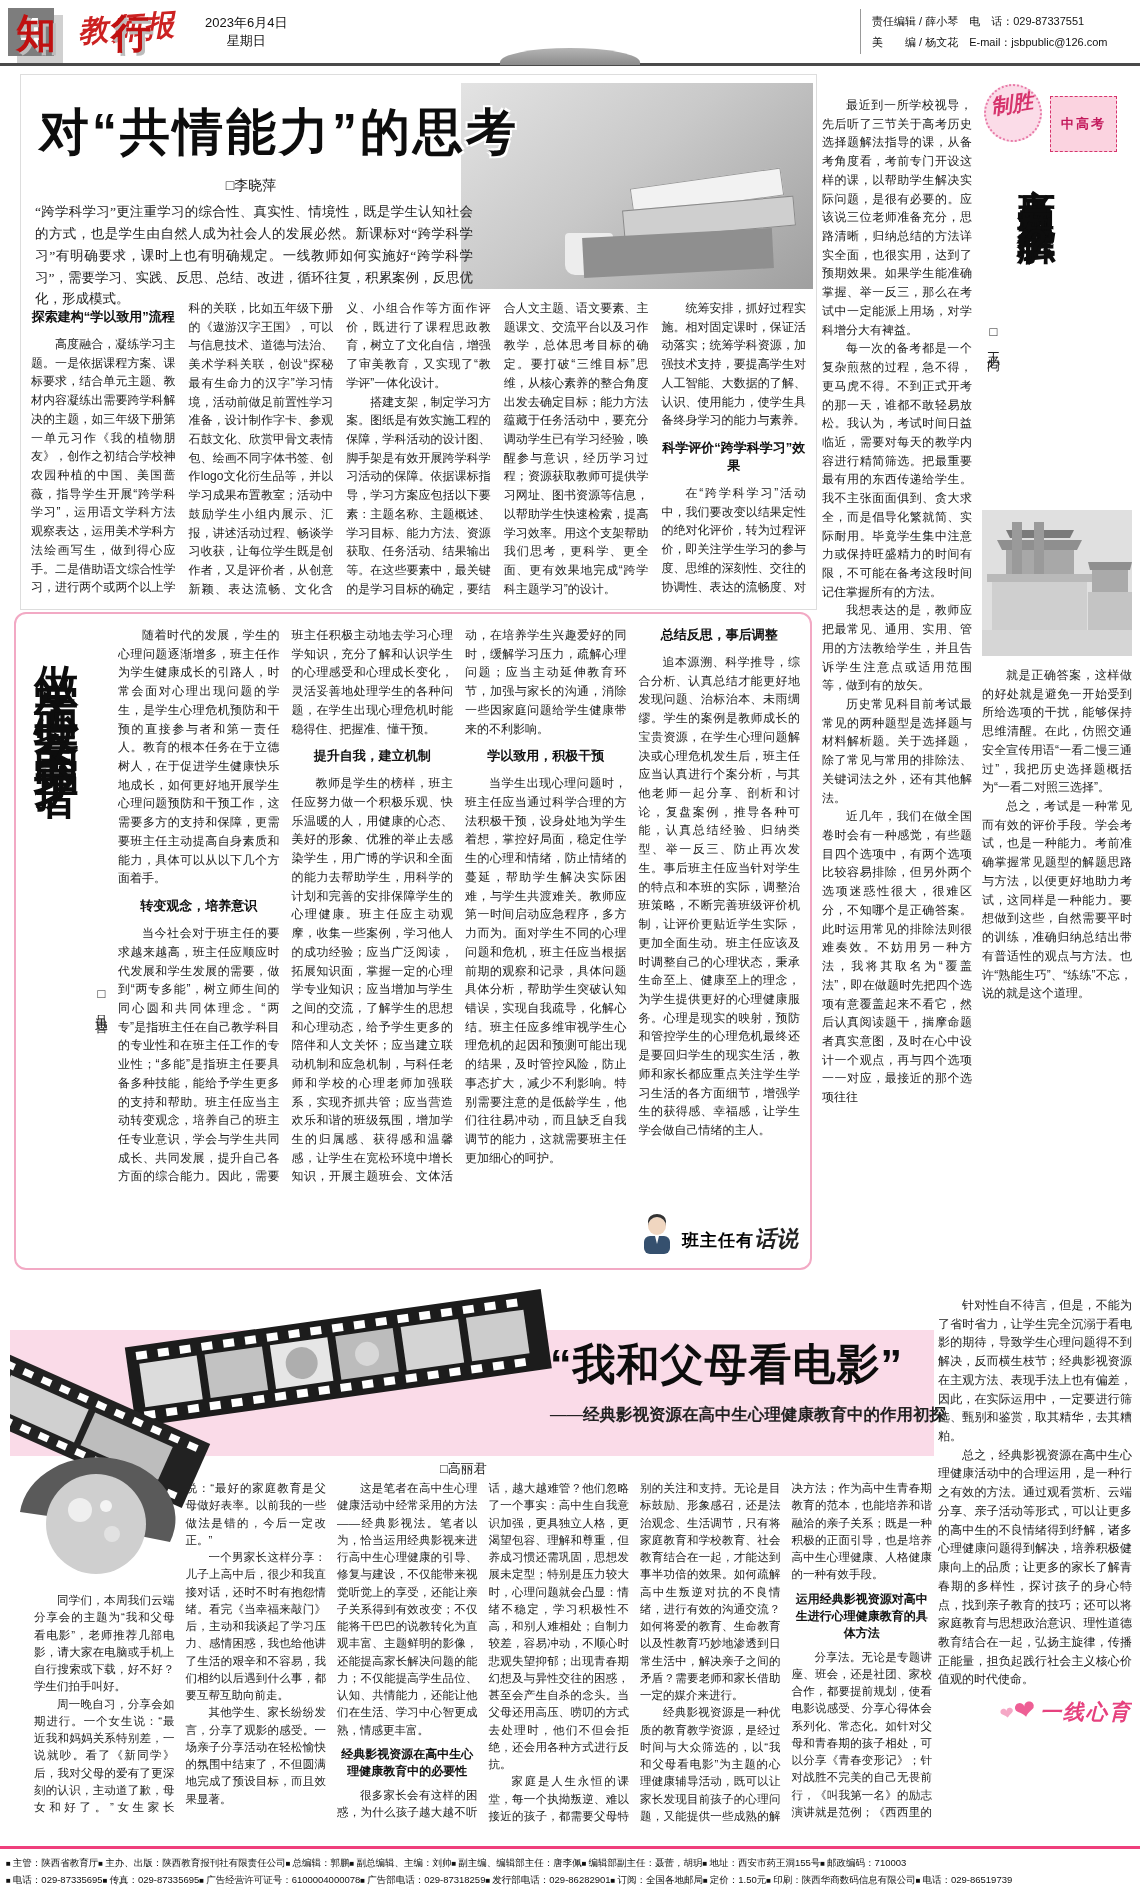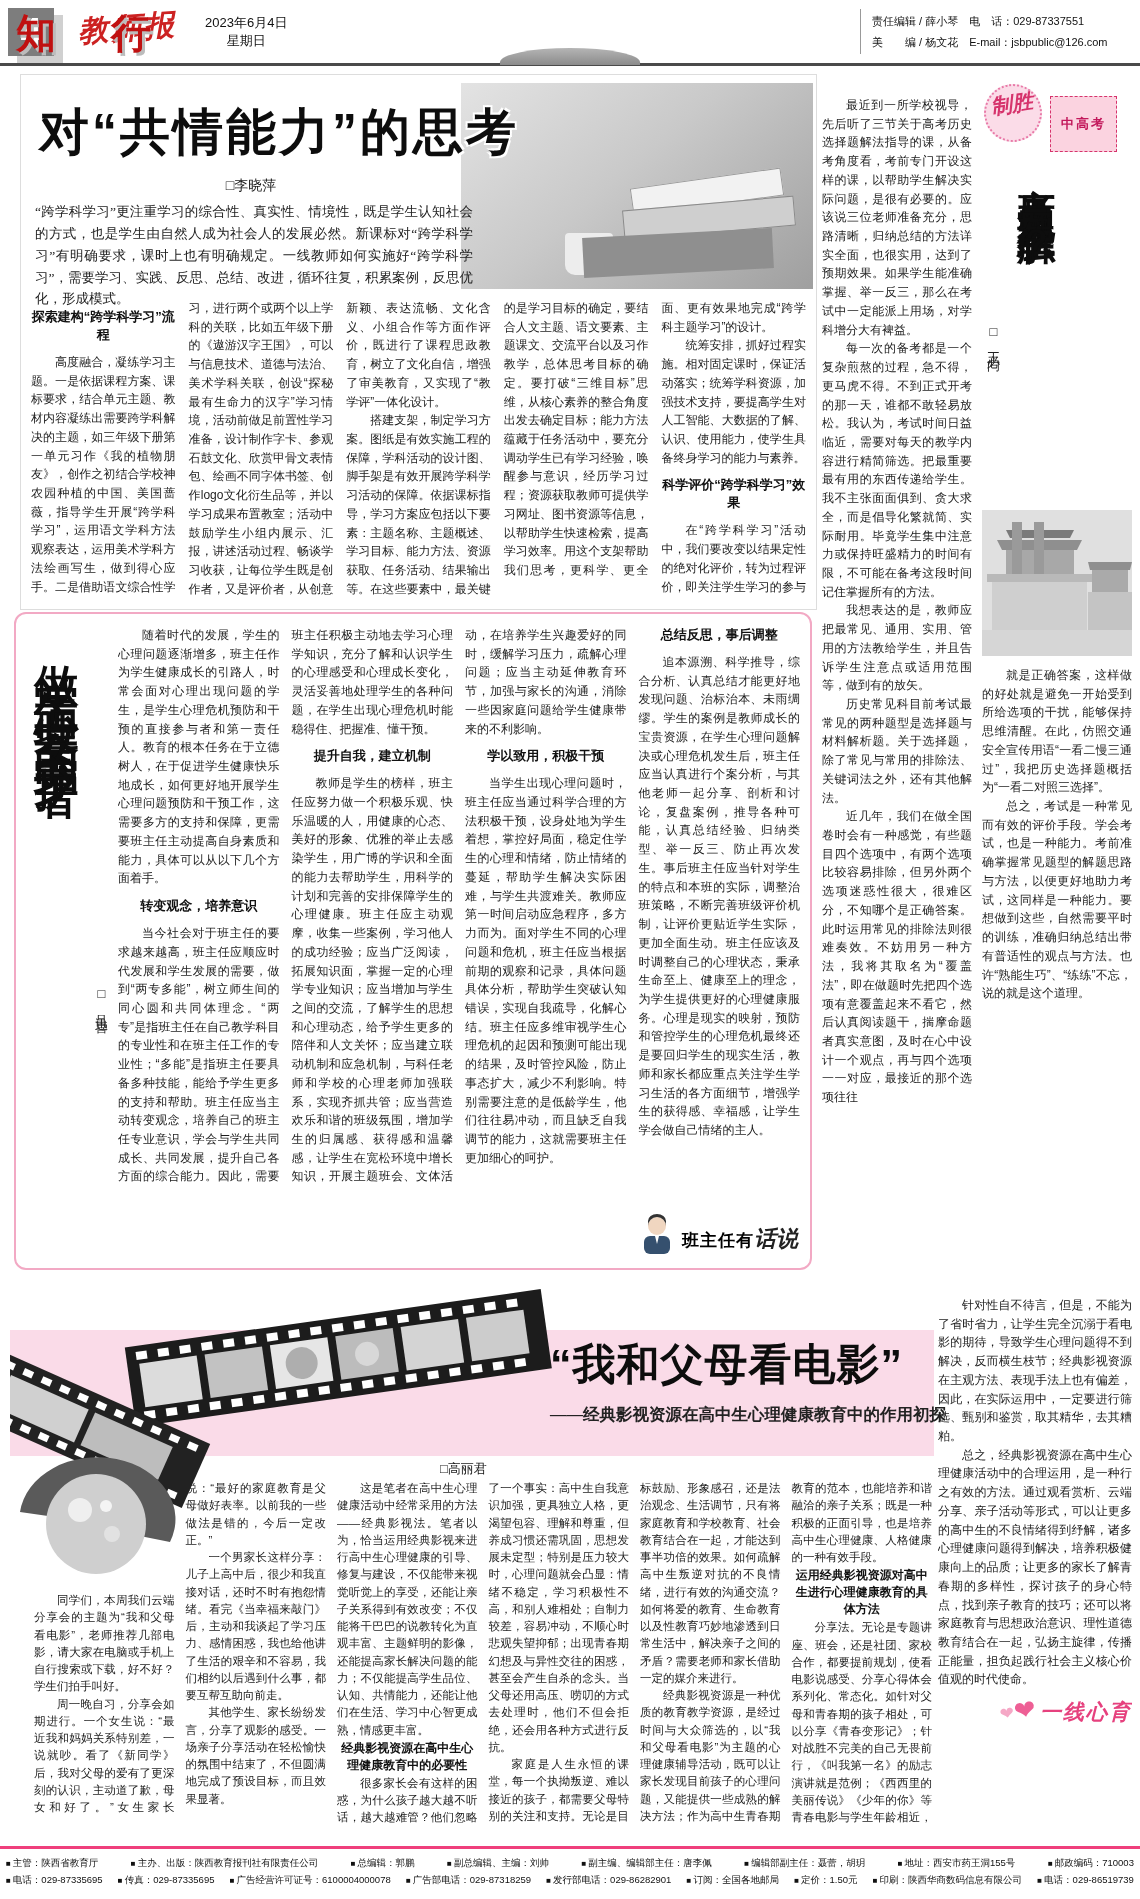--- a/index.html
+++ b/index.html
@@ -49,30 +49,30 @@
   
   .a4{position:absolute;left:10px;top:1282px;width:1122px;height:556px;background:#fff;}
   .a4-band{position:absolute;left:0;top:48px;width:924px;height:126px;background:#fadbe8;}
   .a4-film{position:absolute;left:0;top:0;width:545px;height:300px;z-index:2;pointer-events:none;}
   .a4-titleblock{position:absolute;left:540px;top:54px;width:384px;z-index:3;}
   .a4-title{font-size:43px;font-weight:bold;color:#0d0d0d;white-space:nowrap;letter-spacing:1px;}
   .a4-sub{margin-top:10px;font-family:"Liberation Serif",serif;font-size:16.5px;font-weight:bold;color:#222;white-space:nowrap;}
   .a4-byline{position:absolute;left:430px;top:178px;width:280px;font-family:"Liberation Serif",serif;font-size:13px;z-index:3;}
   .a4-body{position:absolute;left:24px;top:198px;width:898px;height:352px;column-count:6;column-gap:11px;overflow:hidden;}
   .a4-body .para{font-size:11.5px;line-height:1.5;}
-  .a4-body .sec-h{font-size:12px;margin:1px 0;}
+  .a4-body .sec-h{font-size:12px;margin:7px 0;}
   .a4-body > :first-child{margin-top:112px;}
   .a4-right{position:absolute;right:0;top:14px;width:194px;height:540px;overflow:hidden;}
   .yx-badge{margin-top:6px;text-align:right;white-space:nowrap;}
   .heart{display:inline-block;font-size:26px;color:#ee5f95;transform:rotate(-10deg);}
   .heart.small{font-size:17px;color:#f5a8c6;}
   .yx-text{display:inline-block;font-size:21px;font-weight:900;font-style:italic;color:#e6417e;letter-spacing:2px;}
   
   .footer{position:absolute;left:0;top:1846px;width:1140px;height:53px;border-top:3px solid #ef3f7c;padding-top:8px;box-sizing:border-box;background:#fff;}
-  .foot-row{width:1128px;margin:0 auto 4px auto;font-size:9.5px;color:#111;display:flex;flex-wrap:nowrap;justify-content:space-between;white-space:nowrap;overflow:hidden;}
+  .foot-row{width:1128px;margin:0 auto 4px auto;font-size:9.5px;color:#111;display:flex;flex-wrap:nowrap;white-space:nowrap;overflow:hidden;}
   .foot-item::before{content:"■";font-size:8px;margin-right:2px;}
 </style>
 </head>
 <body>
 
 <div class="header">
   <div class="pagebox">4</div>
   <div class="masthead">教师报</div>
   <div class="dates">
     <div>2023年6月4日</div>
@@ -91,21 +91,21 @@
   <div class="a1-photo">
     <div class="cup"></div>
     <div class="book1"></div>
     <div class="book2"></div>
     <div class="book3"></div>
   </div>
   <div class="a1-title">对“共情能力”的思考</div>
   <div class="a1-byline">□李晓萍</div>
   <div class="a1-intro">“跨学科学习”更注重学习的综合性、真实性、情境性，既是学生认知社会的方式，也是学生由自然人成为社会人的发展必然。新课标对“跨学科学习”有明确要求，课时上也有明确规定。一线教师如何实施好“跨学科学习”，需要学习、实践、反思、总结、改进，循环往复，积累案例，反思优化，形成模式。</div>
   <div class="a1-body">
-      <div class="sec-h">探索建构“跨学科学习”流程</div>
+      <div class="sec-h">探索建构“学以致用”流程</div>
       <p class="para">高度融合，凝练学习主题。一是依据课程方案、课标要求，结合单元主题、教材内容凝练出需要跨学科解决的主题，如三年级下册第一单元习作《我的植物朋友》，创作之初结合学校神农园种植的中国、美国蔷薇，指导学生开展“跨学科学习”，运用语文学科方法观察表达，运用美术学科方法绘画写生，做到得心应手。二是借助语文综合性学习，进行两个或两个以上学科的关联，比如五年级下册的《遨游汉字王国》，可以与信息技术、道德与法治、美术学科关联，创设“探秘最有生命力的汉字”学习情境，活动前做足前置性学习准备，设计制作字卡、参观石鼓文化、欣赏甲骨文表情包、绘画不同字体书签、创作logo文化衍生品等，并以学习成果布置教室；活动中鼓励学生小组内展示、汇报，讲述活动过程、畅谈学习收获，让每位学生既是创作者，又是评价者，从创意新颖、表达流畅、文化含义、小组合作等方面作评价，既进行了课程思政教育，树立了文化自信，增强了审美教育，又实现了“教学评”一体化设计。</p>
       <p class="para">搭建支架，制定学习方案。图纸是有效实施工程的保障，学科活动的设计图、脚手架是有效开展跨学科学习活动的保障。依据课标指导，学习方案应包括以下要素：主题名称、主题概述、学习目标、能力方法、资源获取、任务活动、结果输出等。在这些要素中，最关键的是学习目标的确定，要结合人文主题、语文要素、主题课文、交流平台以及习作教学，总体思考目标的确定。要打破“三维目标”思维，从核心素养的整合角度出发去确定目标；能力方法蕴藏于任务活动中，要充分调动学生已有学习经验，唤醒参与意识，经历学习过程；资源获取教师可提供学习网址、图书资源等信息，以帮助学生快速检索，提高学习效率。用这个支架帮助我们思考，更科学、更全面、更有效果地完成“跨学科主题学习”的设计。</p>
       <p class="para">统筹安排，抓好过程实施。相对固定课时，保证活动落实；统筹学科资源，加强技术支持，要提高学生对人工智能、大数据的了解、认识、使用能力，使学生具备终身学习的能力与素养。</p>
       <div class="sec-h">科学评价“跨学科学习”效果</div>
       <p class="para">在“跨学科学习”活动中，我们要改变以结果定性的绝对化评价，转为过程评价，即关注学生学习的参与度、思维的深刻性、交往的协调性、表达的流畅度、对待他人的态度等，引导学生科学看待同伴，明白不断进步才是真正的好学生。探索增值评价，健全综合评价，提高评价的科学性、专业性、客观性。我们创建了“创意学习馆”，开展“无主题跨学科学习”，学生依据馆内提供学具，独创主题情境、内容，可独立或与同伴探究学习，以小视频讲解、图文绘制等方式呈现学习效果，这种多关注学习参与度和学习品质的评价特点，会解放捆绑师生手脚的单一评价方式，让学习因充满挑战、不确定性而变得更加有趣。</p>
     </div>
 </div>
 
 <div class="a2">
   <div class="a2-left">

